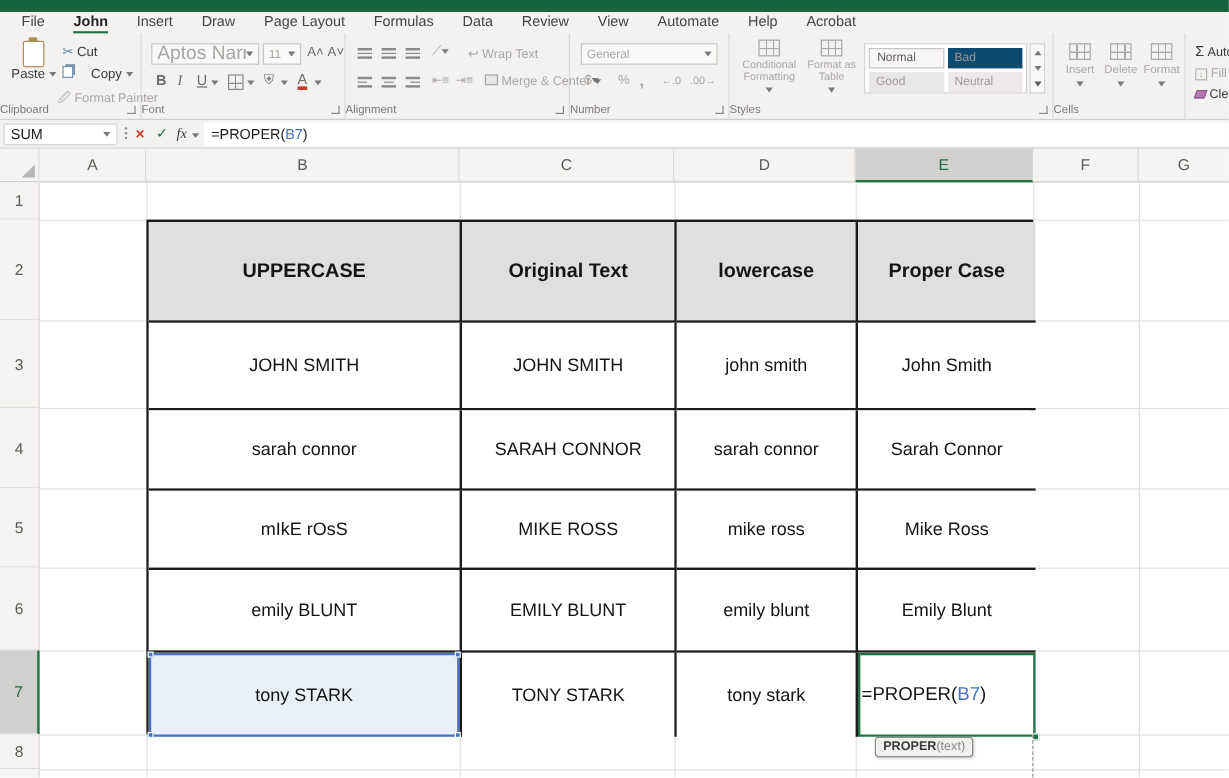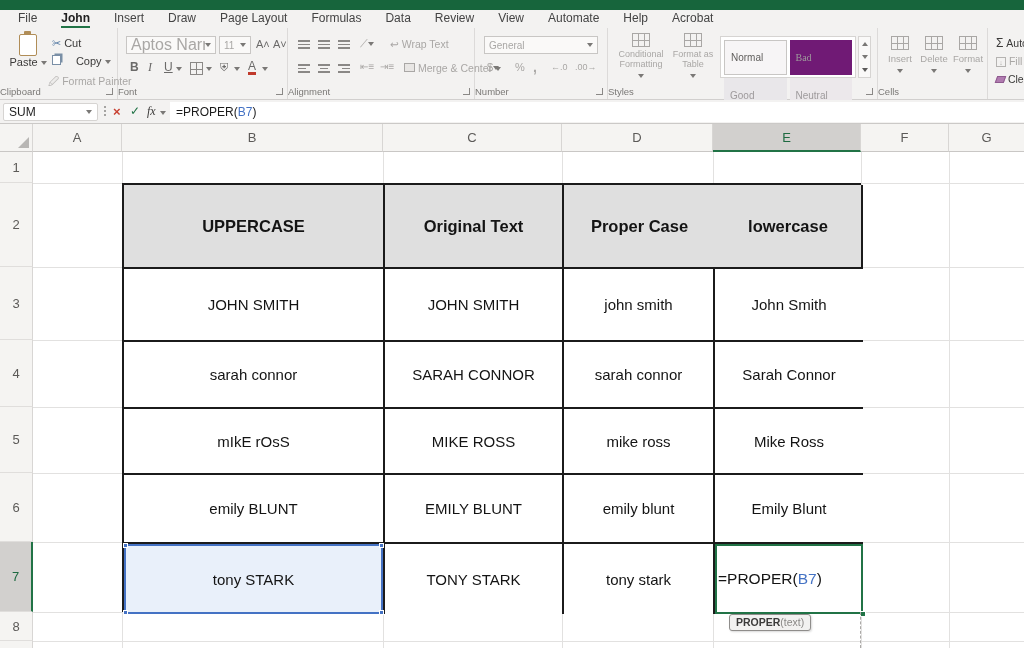--- a/index.html
+++ b/index.html
@@ -22,21 +22,21 @@
     font-size:9.5px; color:#7A7876; }
   .launcher { position:absolute; bottom:4px; right:4px; width:7px; height:7px;
     border-right:1px solid #8A8886; border-bottom:1px solid #8A8886; }
   .crt { display:inline-block; width:0; height:0; border-left:3px solid transparent;
     border-right:3px solid transparent; border-top:4px solid #7A7876; vertical-align:middle; }
   .dis { color:#A9A7A5; }
   .box { border:1px solid #C8C6C4; background:#FAF9F8; height:18px; display:flex;
     align-items:center; padding:0 4px; justify-content:space-between; }
   .bars { display:inline-flex; flex-direction:column; gap:2px; }
   .bars i { display:block; height:1.5px; background:#8A8886; }
-  .chip { height:35px; font-size:10px; display:flex; align-items:center; padding-left:6px; }
+  .chip { height:17px; font-size:10px; display:flex; align-items:center; padding-left:6px; }
   .cellicon { width:18px; height:14px; border:1px solid #A9A7A5; display:block; margin:0 auto;
     background:linear-gradient(#A9A7A5 1px,transparent 1px) 0 6px/100% 100% no-repeat,
                linear-gradient(90deg,transparent 5px,#A9A7A5 5px,#A9A7A5 6px,transparent 6px,transparent 11px,#A9A7A5 11px,#A9A7A5 12px,transparent 12px); }
 
   
   #formulabar { left:0; top:100px; width:1024px; height:24px; background:#F3F2F1;
     border-bottom:1px solid #CBC9C7; }
   #namebox { position:absolute; left:3px; top:3px; width:95px; height:18px; background:#fff;
     border:1px solid #D6D4D2; border-radius:2px; display:flex; align-items:center;
     justify-content:space-between; padding:0 5px; font-size:12px; color:#1b1b1b; }
@@ -216,21 +216,21 @@
       <span style="font-size:9px;line-height:10px;display:block;margin-top:2px;">Conditional Formatting</span>
       <span class="crt"></span>
     </div>
     <div class="abs dis" style="left:62px;top:5px;width:46px;text-align:center;">
       <span class="cellicon"></span>
       <span style="font-size:9px;line-height:10px;display:block;margin-top:2px;">Format as Table</span>
       <span class="crt"></span>
     </div>
     <div class="abs" style="left:112px;top:8px;width:136px;height:42px;background:#fff;border:1px solid #D6D4D2;display:grid;grid-template-columns:1fr 1fr;gap:3px;padding:3px;">
       <span class="chip" style="background:#F7F5F6;border:1px solid #C8C6C4;color:#605E5C;">Normal</span>
-      <span class="chip" style="background:#701a75;color:#9E9A9C;font-family:Liberation Serif, serif;">Bad</span>
+      <span class="chip" style="background:#0c4a6e;color:#9E9A9C;">Bad</span>
       <span class="chip" style="background:#E9E7EA;color:#9E9A9C;">Good</span>
       <span class="chip" style="background:#ECE8EB;color:#9E9A9C;">Neutral</span>
     </div>
     <div class="abs" style="left:250px;top:8px;width:13px;height:42px;border:1px solid #D6D4D2;background:#FAF9F8;display:flex;flex-direction:column;align-items:center;justify-content:space-around;">
       <span class="crt" style="transform:rotate(180deg);"></span>
       <span class="crt"></span>
       <span class="crt" style="border-top-color:#5B5A59;"></span>
     </div>
     <span class="grp-label">Styles</span>
     <span class="launcher"></span>
@@ -326,22 +326,22 @@
   <div class="hgl" style="top:216px;"></div>
   <div class="hgl" style="top:283px;"></div>
   <div class="hgl" style="top:349px;"></div>
   <div class="hgl" style="top:418px;"></div>
   <div class="hgl" style="top:488px;"></div>
   <div class="hgl" style="top:517px;"></div>
 
   <div id="tbl">
     <div class="tc th">UPPERCASE</div>
     <div class="tc th">Original Text</div>
+    <div class="tc th">lowercase</div>
     <div class="tc th lastc">Proper Case</div>
-    <div class="tc th">lowercase</div>
 
     <div class="tc">JOHN SMITH</div>
     <div class="tc">JOHN SMITH</div>
     <div class="tc">john smith</div>
     <div class="tc lastc">John Smith</div>
 
     <div class="tc">sarah connor</div>
     <div class="tc">SARAH CONNOR</div>
     <div class="tc">sarah connor</div>
     <div class="tc lastc">Sarah Connor</div>

